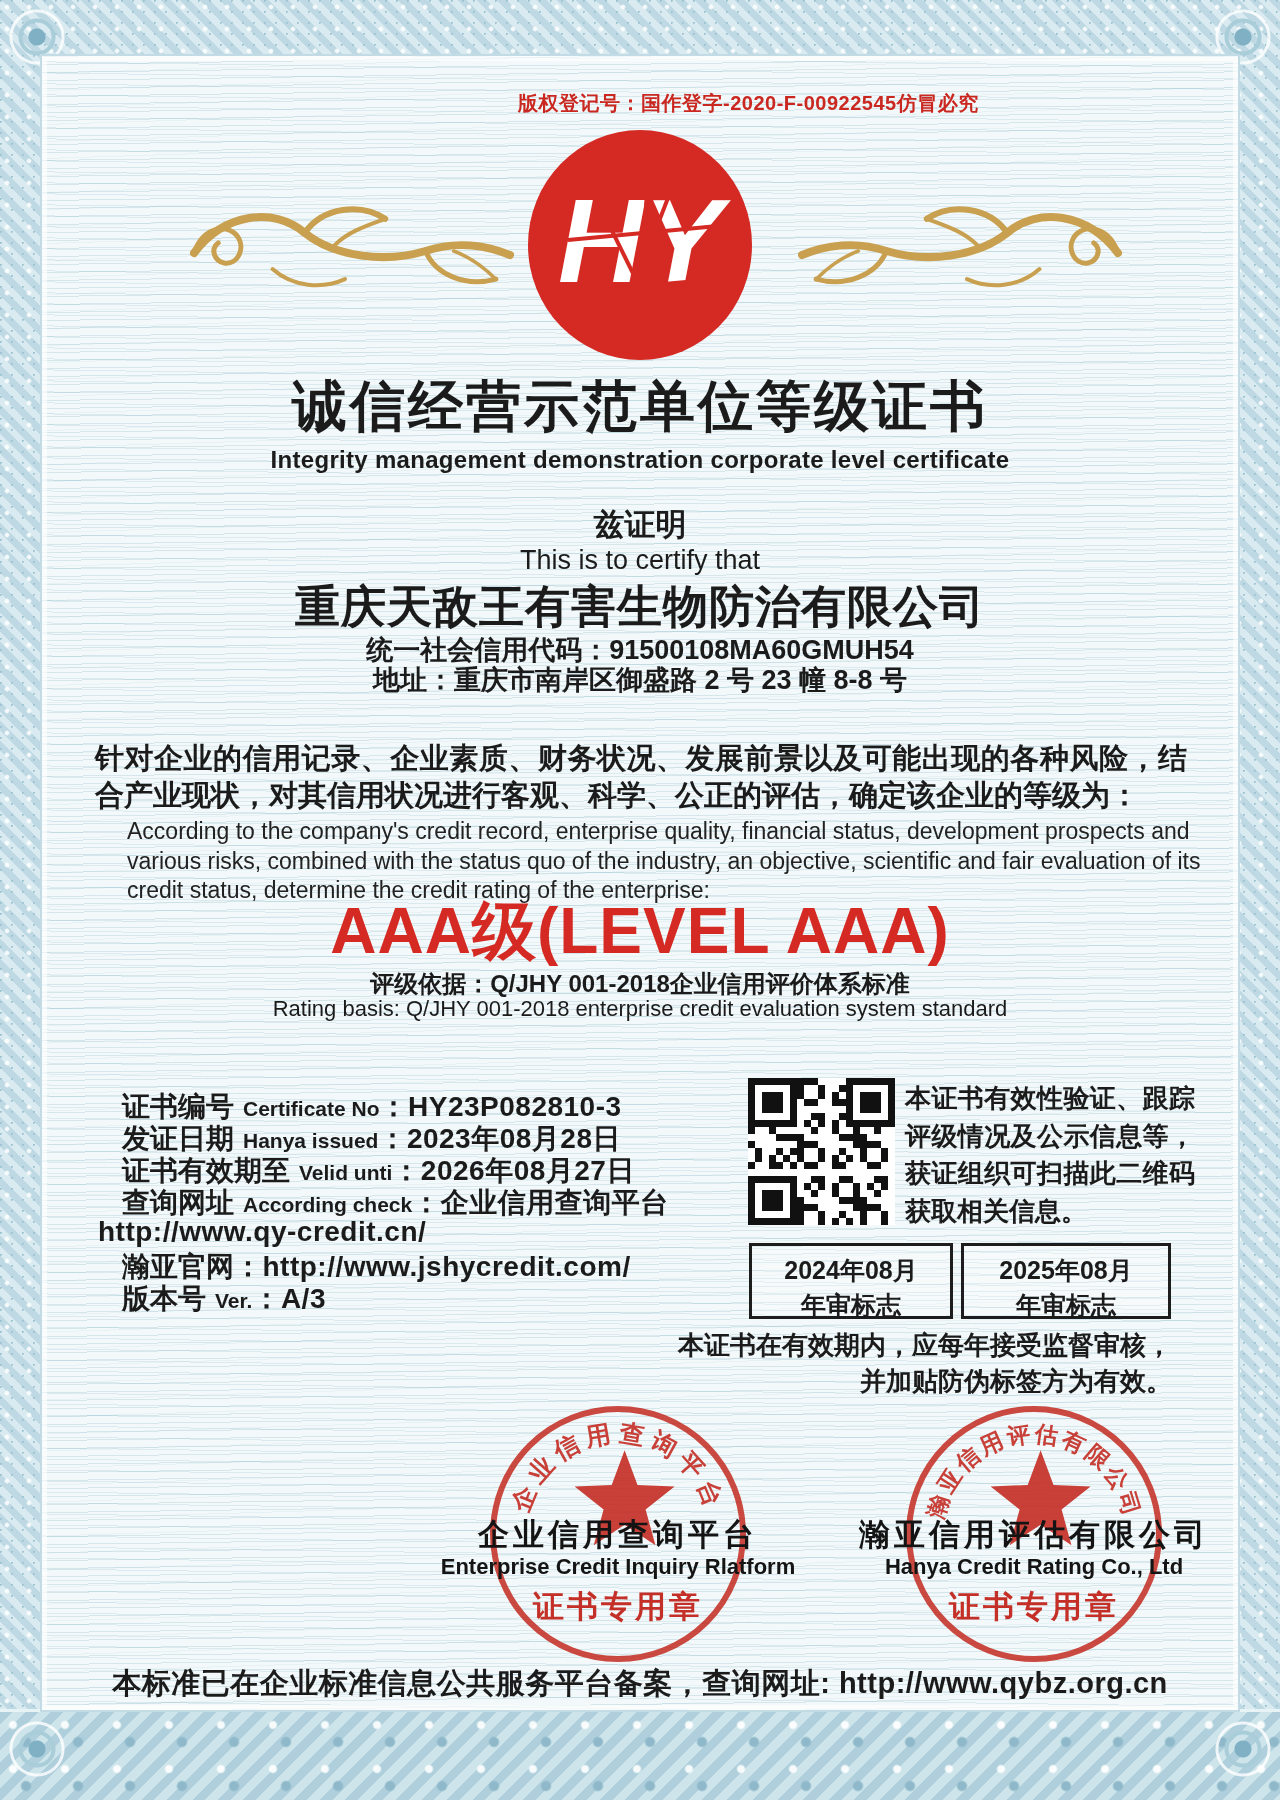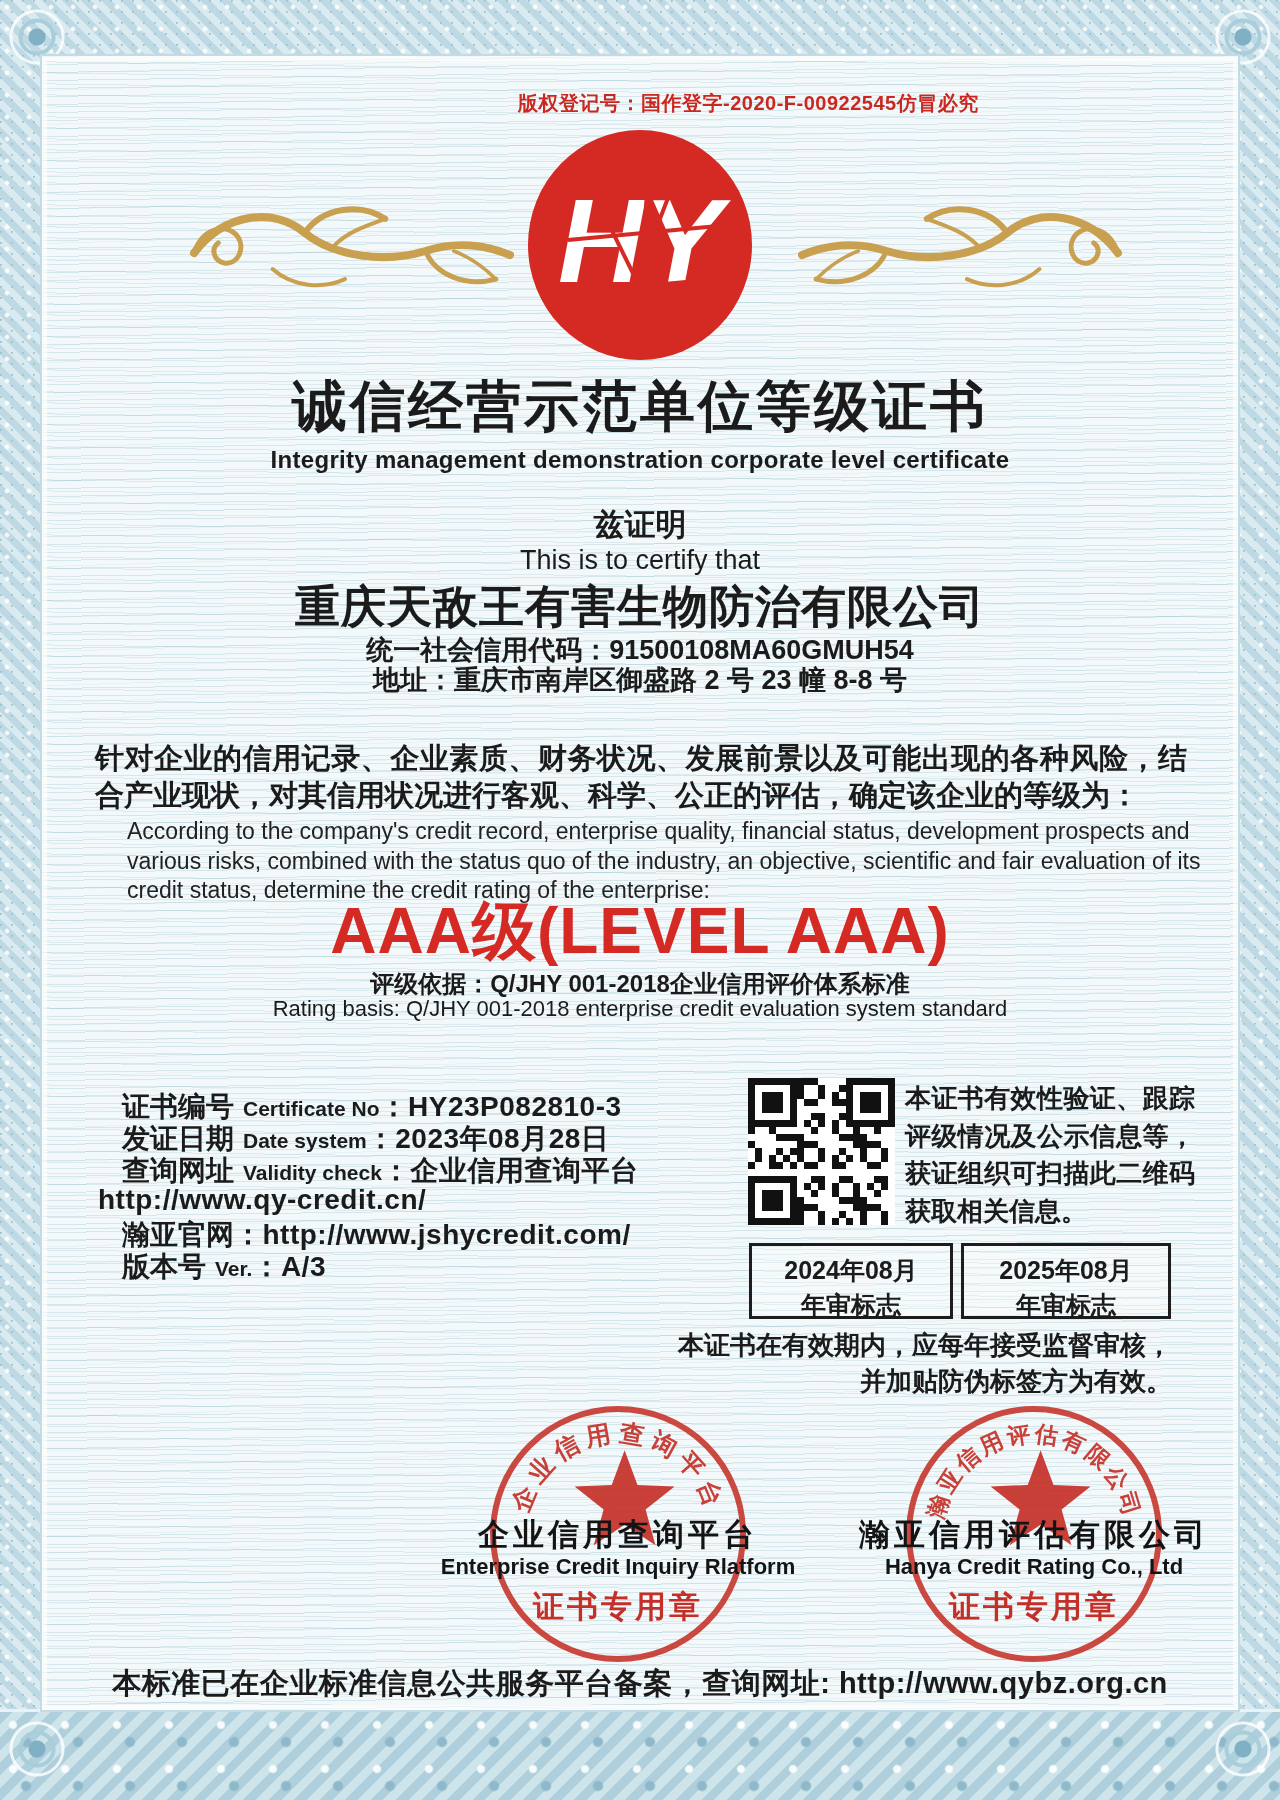--- a/index.html
+++ b/index.html
@@ -158,24 +158,27 @@
 
   <div class="abs ctr aaa">AAA级(LEVEL AAA)</div>
   <div class="abs ctr basis-zh">评级依据：Q/JHY 001-2018企业信用评价体系标准</div>
   <div class="abs ctr basis-en">Rating basis: Q/JHY 001-2018 enterprise credit evaluation system standard</div>
 
   <div class="abs details">
     <div class="drow">
       <span class="lab-zh">证书编号</span><span class="lab-en">Certificate No</span><span class="val">：HY23P082810-3</span>
     </div>
     <div class="drow">
-      <span class="lab-zh">发证日期</span><span class="lab-en">Date system</span><span class="val">：2023年08月28日</span>
+      <span class="lab-zh">发证日期</span><span class="lab-en">Hanya issued</span><span class="val">：2023年08月28日</span>
     </div>
     <div class="drow">
-      <span class="lab-zh">查询网址</span><span class="lab-en">Validity check</span><span class="val">：企业信用查询平台</span>
+      <span class="lab-zh">证书有效期至</span><span class="lab-en">Velid unti</span><span class="val">：2026年08月27日</span>
+    </div>
+    <div class="drow">
+      <span class="lab-zh">查询网址</span><span class="lab-en">According check</span><span class="val">：企业信用查询平台</span>
     </div>
     <div class="drow">
       <span class="val">http://www.qy-credit.cn/</span>
     </div>
     <div class="drow">
       <span class="lab-zh">瀚亚官网</span><span class="val">：http://www.jshycredit.com/</span>
     </div>
     <div class="drow">
       <span class="lab-zh">版本号</span><span class="lab-en">Ver.</span><span class="val">：A/3</span>
     </div>

